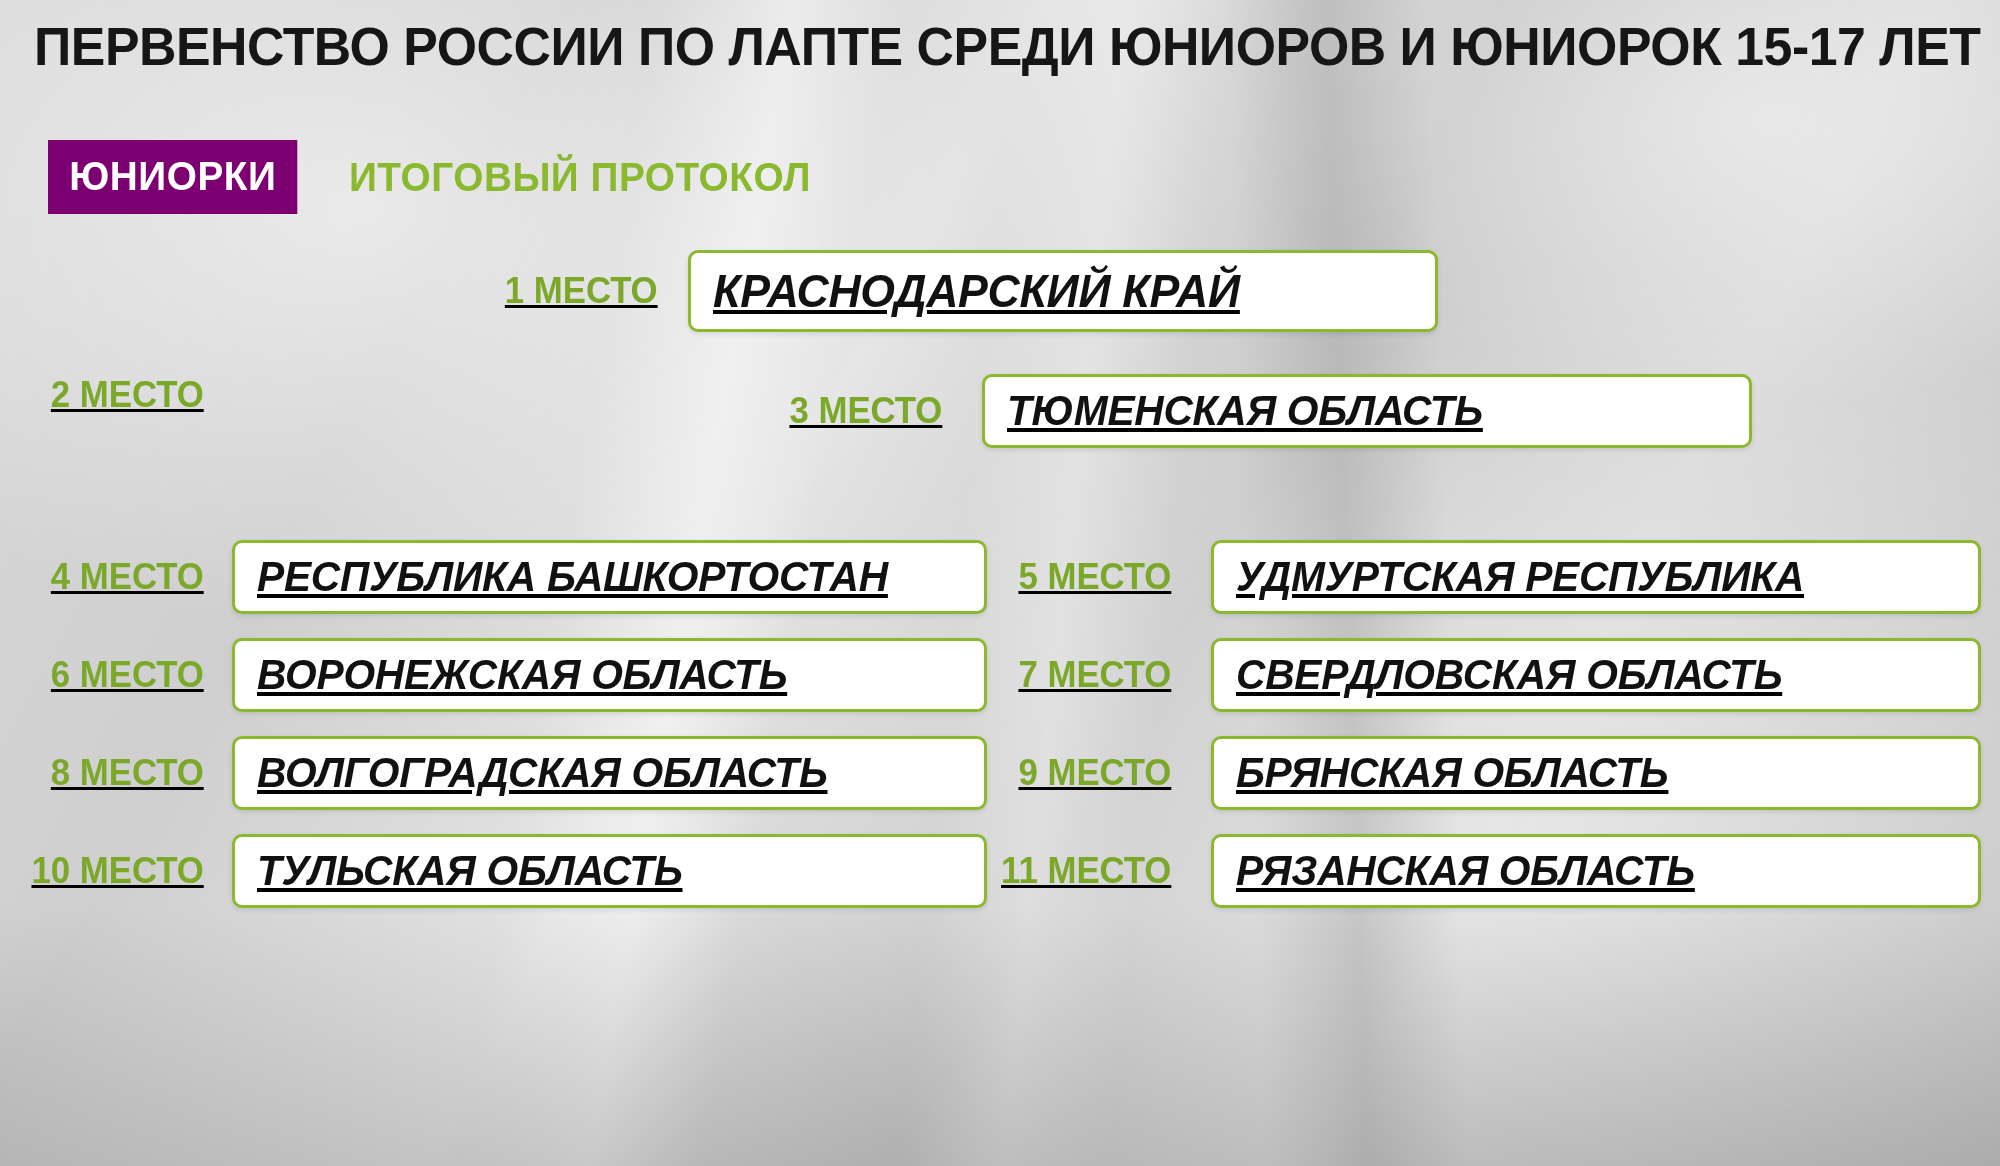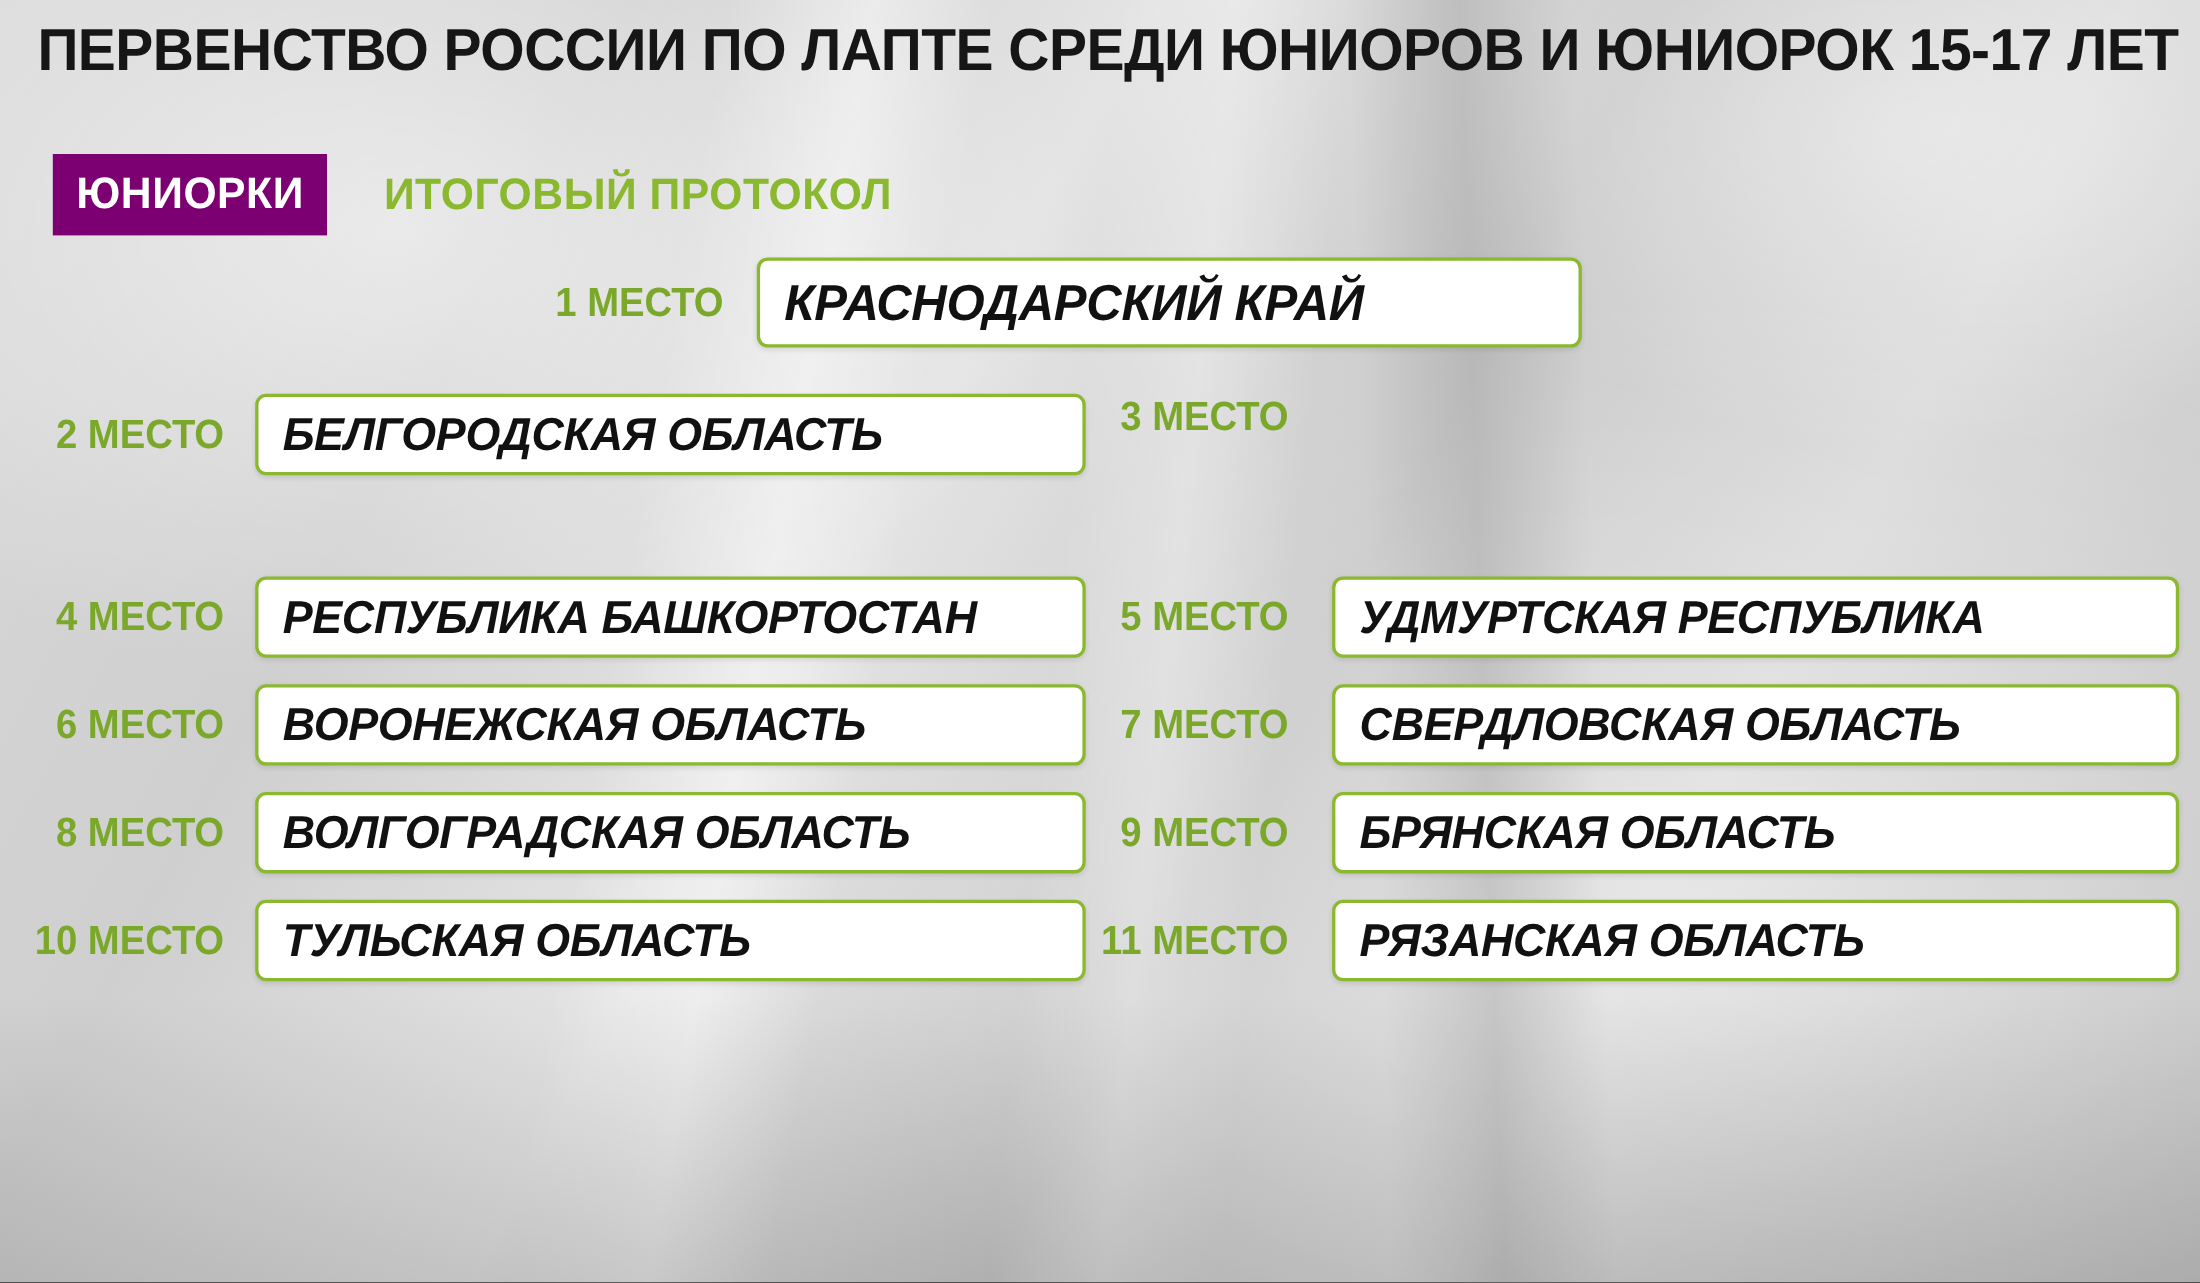--- a/index.html
+++ b/index.html
@@ -87,22 +87,23 @@
     text-transform: uppercase;
     line-height: 1;
     transform: scaleX(0.97);
     transform-origin: left center;
   }
 
   
   .board {
     position: absolute;
     left: 0;
-    top: 230px;
+    top: 246px;
     width: 1752px;
+    text-decoration: underline;
   }
   .row {
     display: flex;
     align-items: center;
     margin-bottom: 6px;
   }
   .place {
     color: #7ba82a;
     font-size: 37px;
     font-weight: bold;
@@ -181,26 +182,26 @@
     <div class="row row-first">
       <div class="place">1 МЕСТО</div>
       <div class="namebox">
         <span>КРАСНОДАРСКИЙ КРАЙ</span>
       </div>
     </div>
 
     <div class="pairrow">
       <div class="col-left">
         <div class="place">2 МЕСТО</div>
-        <div class="namebox">
-          <span>БЕЛГОРОДСКАЯ ОБЛАСТЬ</span>
-        </div>
       </div>
       <div class="col-right">
         <div class="place">3 МЕСТО</div>
+        <div class="namebox">
+          <span>ТЮМЕНСКАЯ ОБЛАСТЬ</span>
+        </div>
       </div>
     </div>
 
     <div class="gap-big"></div>
 
     <div class="pairrow">
       <div class="col-left">
         <div class="place">4 МЕСТО</div>
         <div class="namebox">
           <span>РЕСПУБЛИКА БАШКОРТОСТАН</span>

